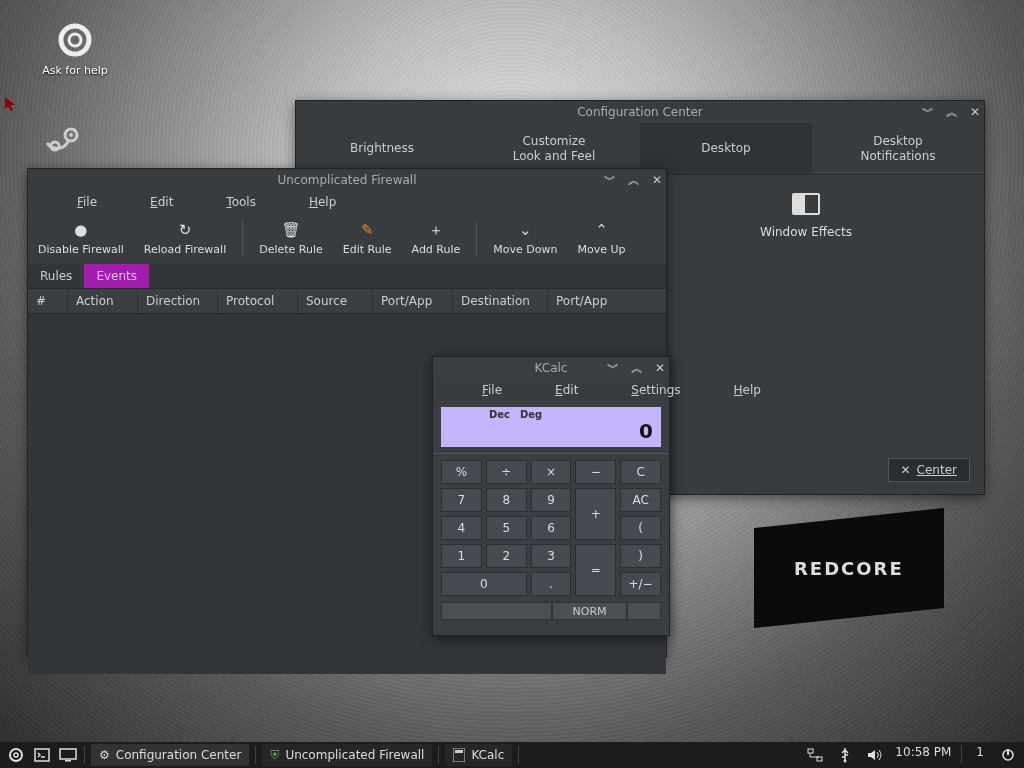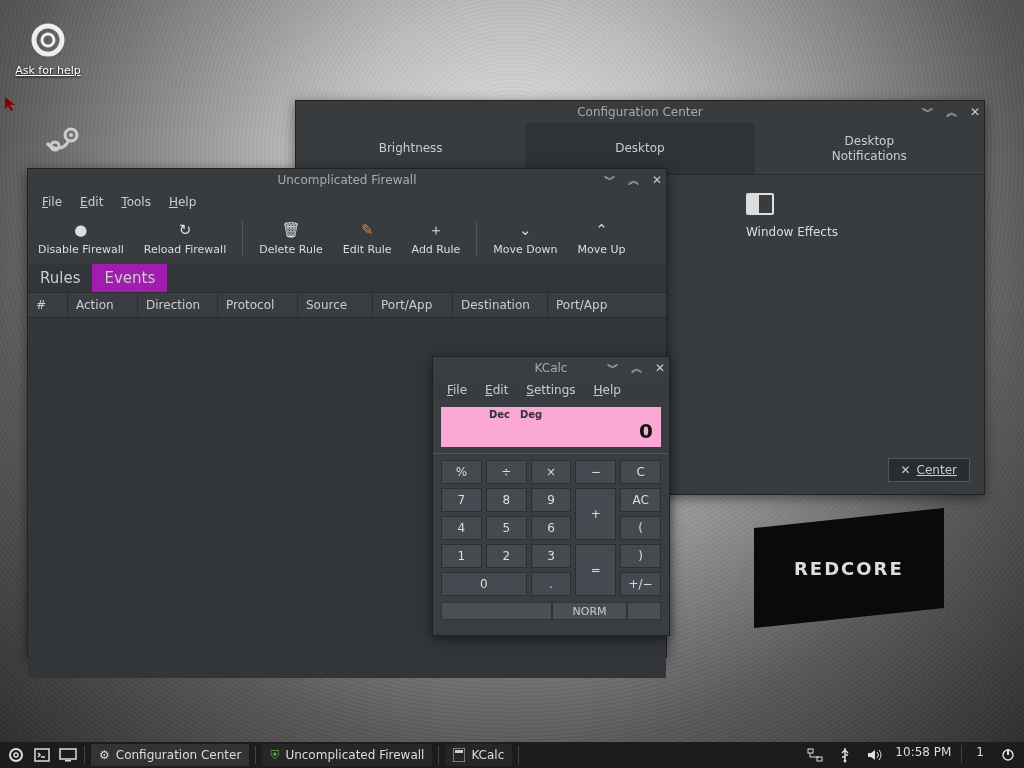--- a/index.html
+++ b/index.html
@@ -23,56 +23,56 @@
 .redcore-obj .box span { color:#ddd; font-size:18px; font-weight:bold; letter-spacing:2px; transform: skewY(6deg);}
 .desktop-icon { position:absolute; width:70px; text-align:center; color:#fff; font-size:11px; text-shadow:0 1px 2px #000;}
 .desktop-icon .ic { width:40px; height:40px; margin:0 auto 4px; display:flex; align-items:center; justify-content:center;}
 .steam-ic { color:#ddd; }
 
 .window { position:absolute; background:#383c3f; color:#ccc; font-size:12px; box-shadow:0 3px 12px rgba(0,0,0,.5); border:1px solid #222;}
 .titlebar { height:22px; display:flex; align-items:center; justify-content:center; background:#383c3f; position:relative; font-size:12px; color:#aaa;}
 .titlebar .win-ctrls { position:absolute; right:4px; top:0; height:22px; display:flex; gap:12px; align-items:center; }
 .titlebar .win-ctrls span { cursor:pointer; color:#ccc; font-size:12px; }
 .menubar { height:22px; display:flex; align-items:center; gap:6px; padding:0 8px; background:#383c3f;}
-.menubar span { padding:2px 6px; cursor:pointer; }
+.menubar span { padding:2px 6px; cursor:pointer;margin-left:35px; }
 .menubar span u { text-decoration:underline; }
 
 
 .cc { left:295px; top:100px; width:690px; height:395px; }
 .cc-tabs { display:flex; height:52px; border-bottom:1px solid #2a2a2a; }
 .cc-tab { flex:1; display:flex; align-items:center; justify-content:center; text-align:center; font-size:12px; cursor:pointer; padding:4px; line-height:1.2;}
 .cc-tab.active { background:#2f3336; }
 .cc-body { padding:18px 30px; display:flex; gap:90px; flex-wrap:wrap; }
-.cc-item { width:120px; display:flex; flex-direction:column; align-items:flex-start; gap:10px; font-size:12px; color:#ddd; cursor:pointer; text-align:center;}
+.cc-item { width:120px; display:flex; flex-direction:column; align-items:center; gap:10px; font-size:12px; color:#ddd; cursor:pointer; text-align:center;}
 .cc-item .ico { width:28px; height:22px; border:2px solid #ddd; border-radius:2px; position:relative;}
 .cc-item .ico.mon::after { content:""; position:absolute; inset:4px; border:1px dashed #ddd; }
 .cc-item .ico.ob::before { content:""; position:absolute; top:0; left:0; right:0; height:5px; background:#ddd;}
 .cc-item .ico.we::before { content:""; position:absolute; top:0; left:0; right:55%; bottom:0; background:#ddd;}
 .cc-item .ico.ug { border-radius:3px; }
 .cc-item .ico.ug::after { content:""; position:absolute; bottom:3px; left:50%; width:4px; height:4px; background:#ddd; border-radius:50%; transform:translateX(-50%);}
 .cc-close { position:absolute; right:14px; bottom:12px; background:#2a2d30; border:1px solid #555; padding:4px 12px; display:flex; align-items:center; gap:6px; cursor:pointer; font-size:12px;}
 .cc-close span.x { font-weight:bold; }
 
 
 .fw { left:27px; top:168px; width:640px; height:490px; }
 .fw .toolbar { display:flex; padding:4px 0; background:#383c3f; }
 .fw .tbtn { display:flex; flex-direction:column; align-items:center; gap:4px; padding:4px 10px; font-size:11px; cursor:pointer; color:#ddd; min-width:60px;}
 .fw .tbtn .tic { width:18px; height:18px; display:flex; align-items:center; justify-content:center; font-size:15px;}
 .fw .tsep { width:1px; background:#555; margin:4px 6px;}
-.fw .subtabs { display:flex; background:#32363a; font-size:15px;}
+.fw .subtabs { display:flex; background:#32363a; font-size:12px;}
 .fw .subtab { padding:5px 12px; cursor:pointer; }
 .fw .subtab.active { background:#a21caf; }
 .fw .thead { display:flex; background:#3a3e42; border-top:1px solid #2a2a2a; border-bottom:1px solid #2a2a2a; font-size:12px;}
 .fw .th { padding:5px 8px; border-right:1px solid #2e2e2e;}
 .fw .body { flex:1; background:#32363a; height:360px;}
 
 
 .kc { left:432px; top:356px; width:238px; height:280px; background:#3a3e42;}
 .kc .titlebar { background:#3a3e42; }
-.kc .disp { margin:6px 8px 4px; background:#f9a8d4; color:#222; padding:4px 6px; height:40px; position:relative;}
+.kc .disp { margin:6px 8px 4px; background:#c4b5fd; color:#222; padding:4px 6px; height:40px; position:relative;}
 .kc .disp .modes { position:absolute; top:2px; left:48px; font-size:10px; font-weight:bold; display:flex; gap:10px; color:#333;}
 .kc .disp .val { position:absolute; right:8px; bottom:4px; font-size:20px; font-weight:bold; color:#111;}
 .kc .sep { height:1px; background:#555; margin:6px 0;}
 .kc .keys { display:grid; grid-template-columns: repeat(5, 1fr); gap:4px; padding:0 8px;}
 .kc .key { background:#444a4f; border:1px solid #2e2e2e; height:24px; display:flex; align-items:center; justify-content:center; font-size:12px; cursor:pointer; color:#ddd;}
 .kc .key.tall { grid-row: span 2; height:auto;}
 .kc .key.wide { grid-column: span 2;}
 .kc .status { display:flex; margin:6px 8px 0; font-size:11px;}
 .kc .status .sbox { background:#4a4f54; border:1px solid #333; height:18px; display:flex; align-items:center; justify-content:center;}
 .kc .status .s1 { flex:3;}
@@ -94,21 +94,21 @@
 <body>
 
 <div class="desktop">
   <div class="redcore-obj">
     <div class="box">
         <span>REDCORE</span>
       </div>
   </div>
 </div>
 
-<div class="desktop-icon" style="left:13px; top:20px;text-decoration:underline;">
+<div class="desktop-icon" style="left:40px; top:20px;">
   <div class="ic">
     <svg width="36" height="36" viewBox="0 0 36 36">
         <circle cx="18" cy="18" r="14" fill="none" stroke="#eee" stroke-width="5"></circle>
         <circle cx="18" cy="18" r="6" fill="none" stroke="#eee" stroke-width="3"></circle>
       </svg>
   </div>
   <div>Ask for help</div>
 </div>
 <div class="desktop-icon steam-ic" style="left:28px; top:118px;">
   <div class="ic">
@@ -131,20 +131,24 @@
     <span>Configuration Center</span>
     <div class="win-ctrls">
       <span>︾</span>
       <span>︽</span>
       <span>✕</span>
     </div>
   </div>
   <div class="cc-tabs">
     <div class="cc-tab">
         <span>Brightness</span>
+      </div>
+    <div class="cc-tab">
+        <span style="white-space:pre-line; text-align:center">Customize
+Look and Feel</span>
       </div>
     <div class="cc-tab active">
         <span>Desktop</span>
       </div>
     <div class="cc-tab">
         <span style="white-space:pre-line; text-align:center">Desktop
 Notifications</span>
       </div>
   </div>
   <div class="cc-body">

